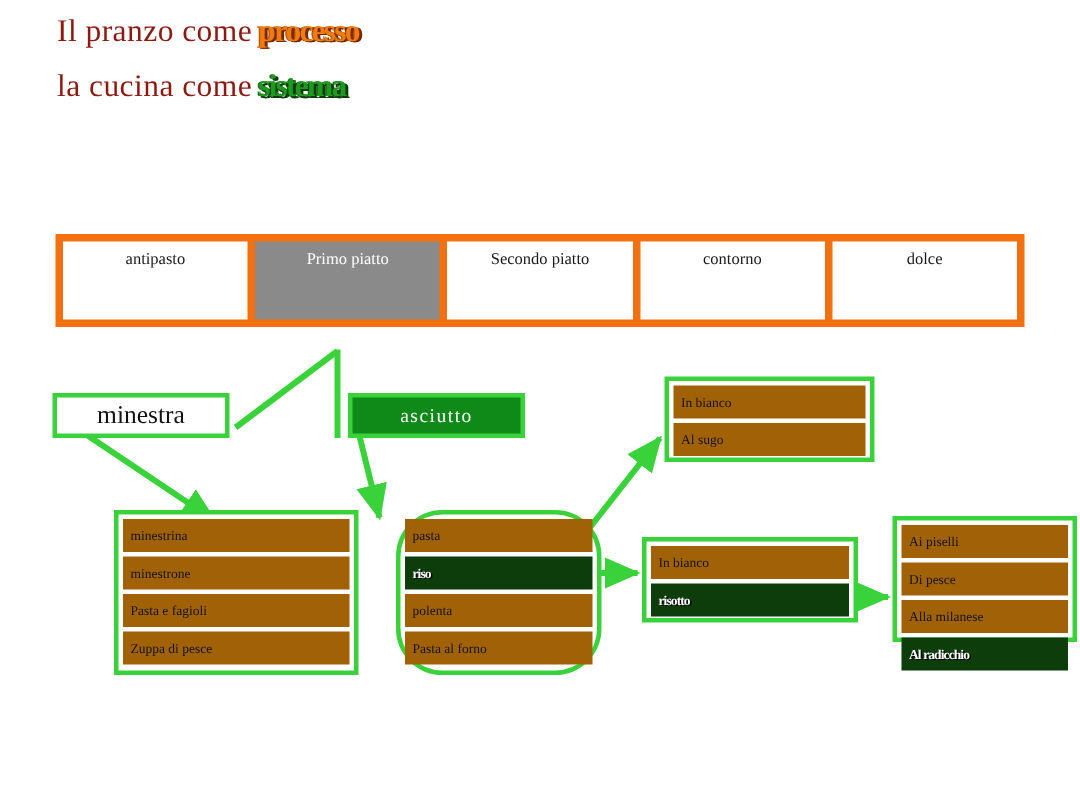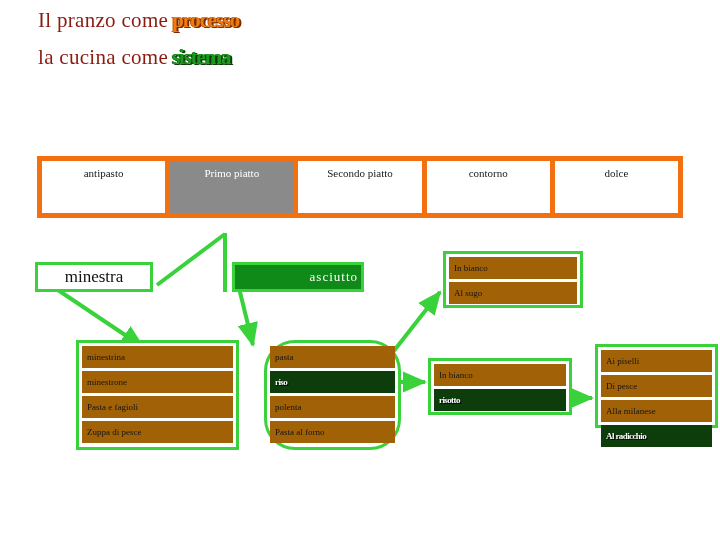--- a/index.html
+++ b/index.html
@@ -109,22 +109,22 @@
     text-shadow: 1px 1px 0 #000000;
   }
 
   
   #node-minestra {
     left: 35px; top: 262px; width: 118px; height: 30px;
     display: flex; align-items: center; justify-content: center;
     font-size: 17px; color: #111111;
   }
   #node-asciutto {
-    left: 232px; top: 262px; width: 132px; height: 30px;
-    display: flex; align-items: center; justify-content: flex-end;
+    left: 232px; top: 262px; width: 118px; height: 30px;
+    display: flex; align-items: center; justify-content: center;
     font-size: 13px; color: #ffffff; letter-spacing: 1px;
   }
 
   
   #box-sugo { left: 443px; top: 251px; width: 140px; height: 57px; }
 
   
   #col-minestra { left: 76px; top: 340px; width: 163px; height: 110px; }
   #col-asciutto { left: 264px; top: 340px; width: 137px; height: 110px; border-radius: 31px; }
   #col-secondo  { left: 428px; top: 358px; width: 144px; height: 57px; }

